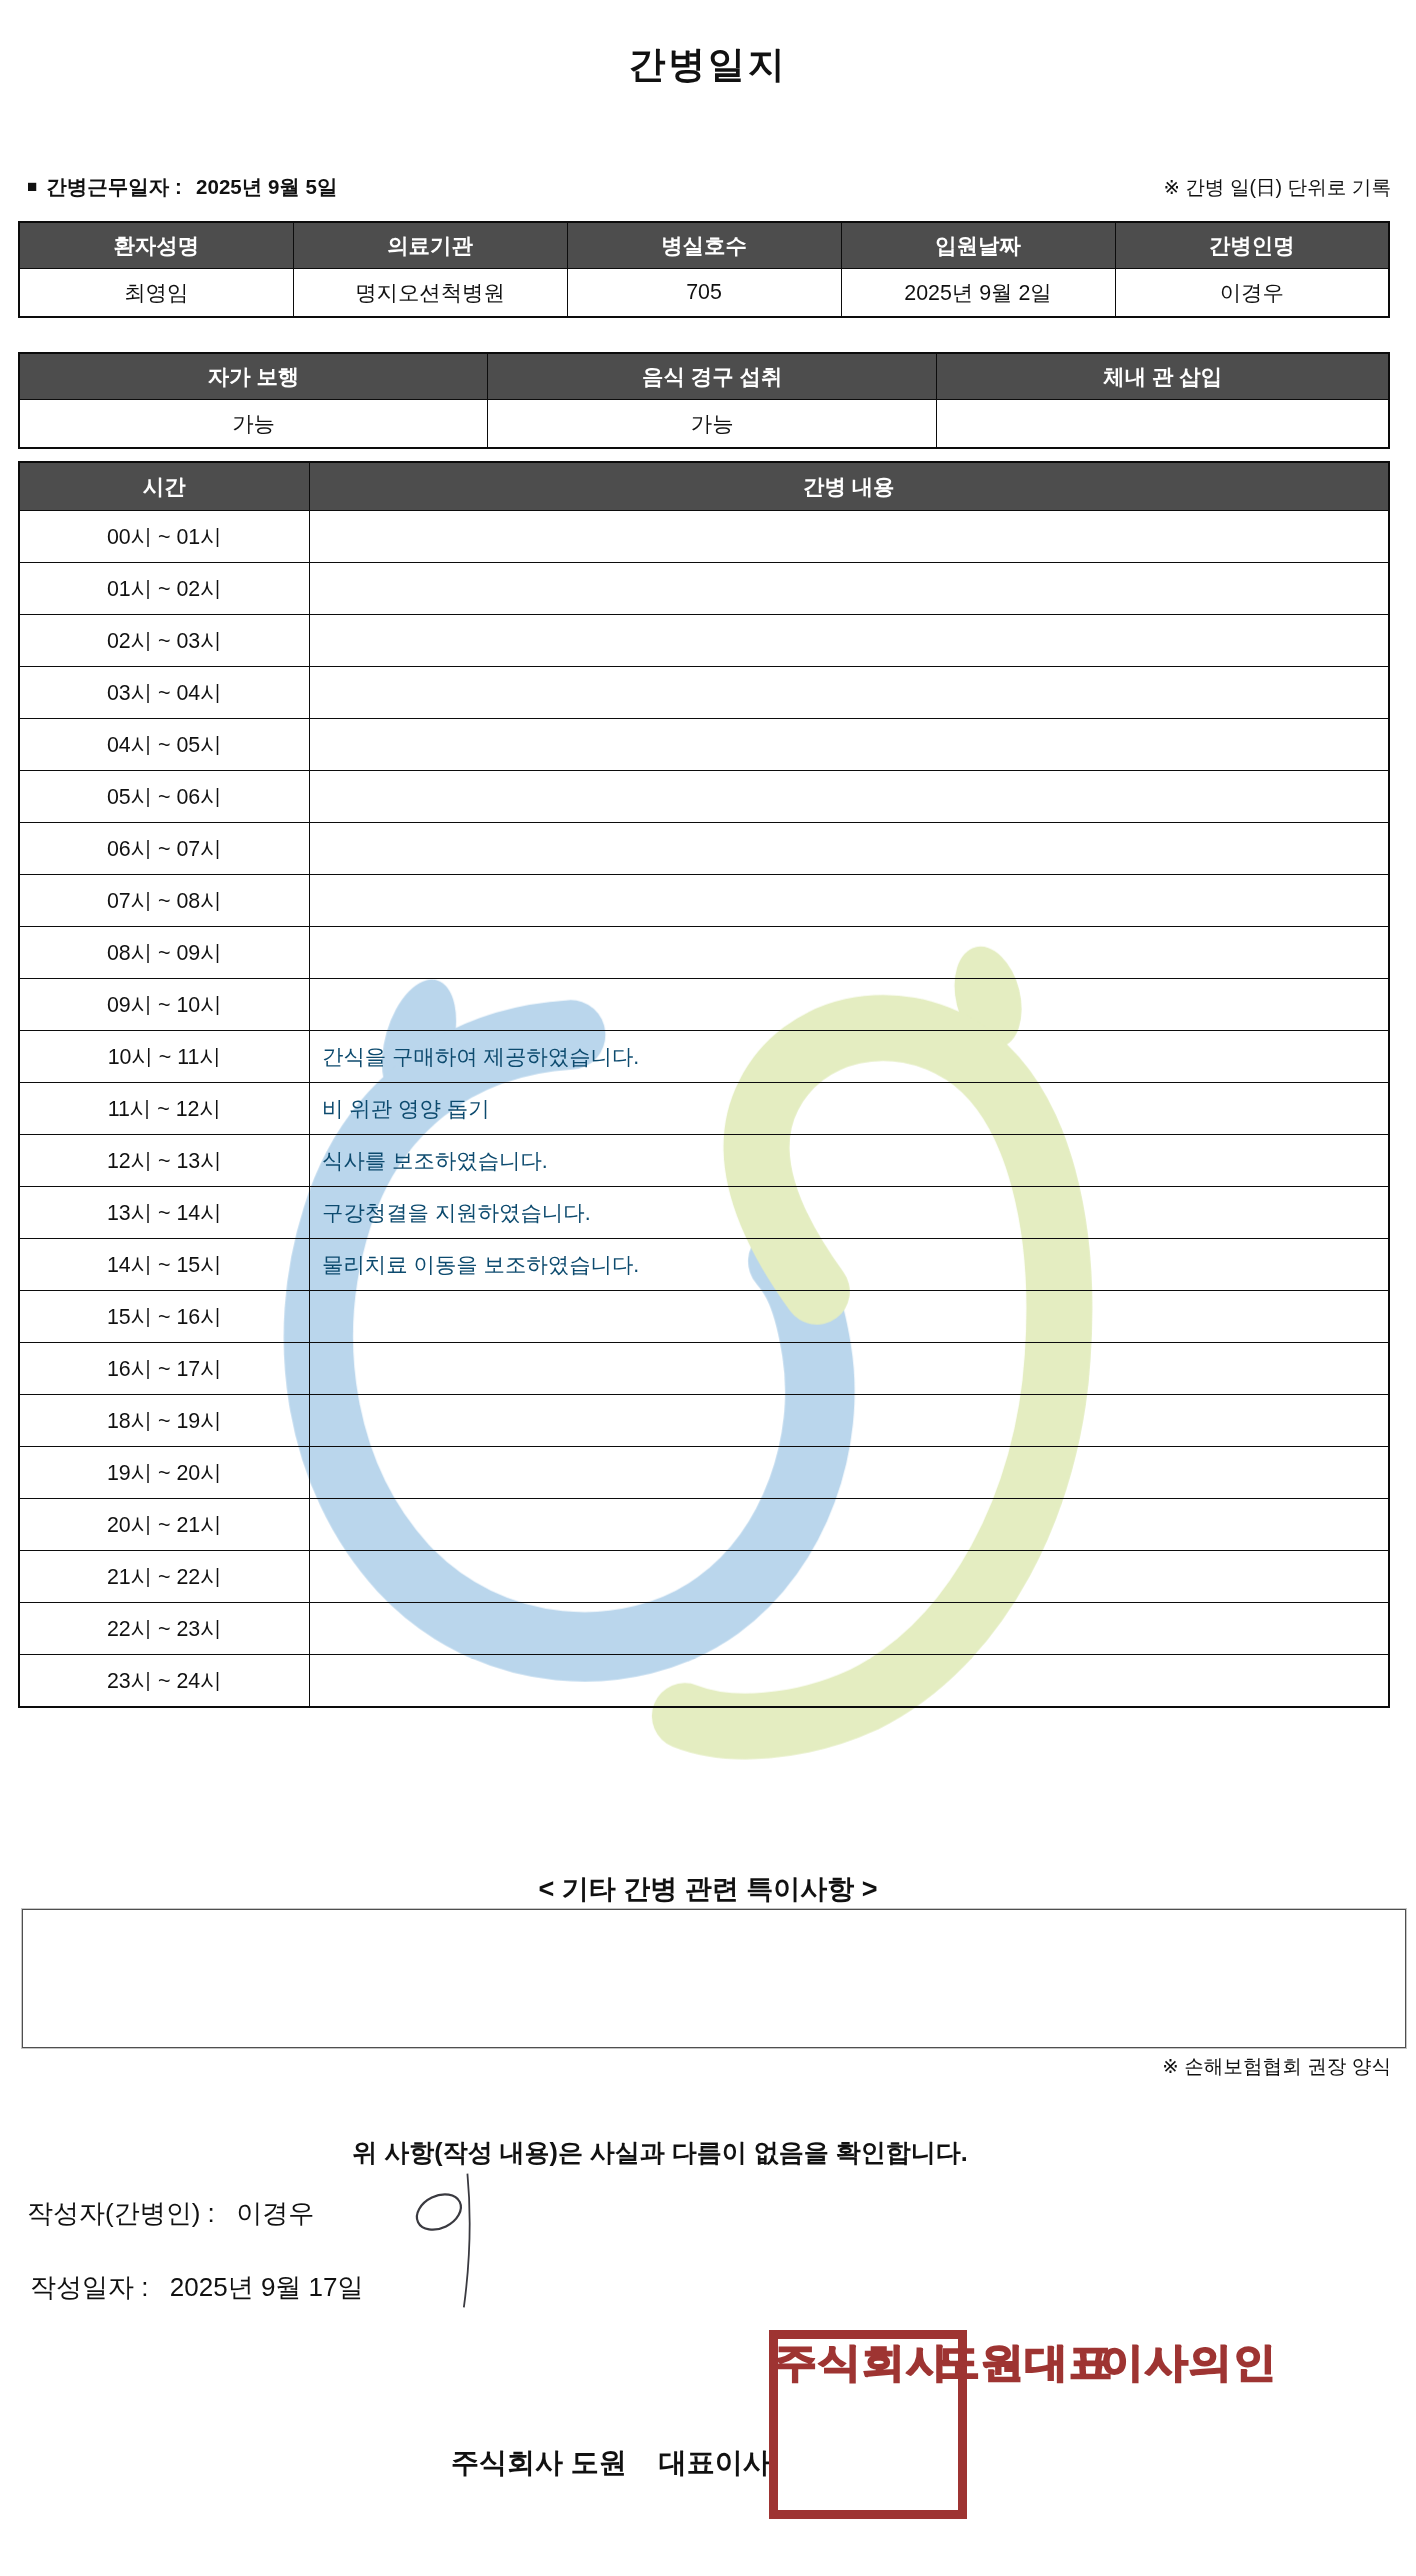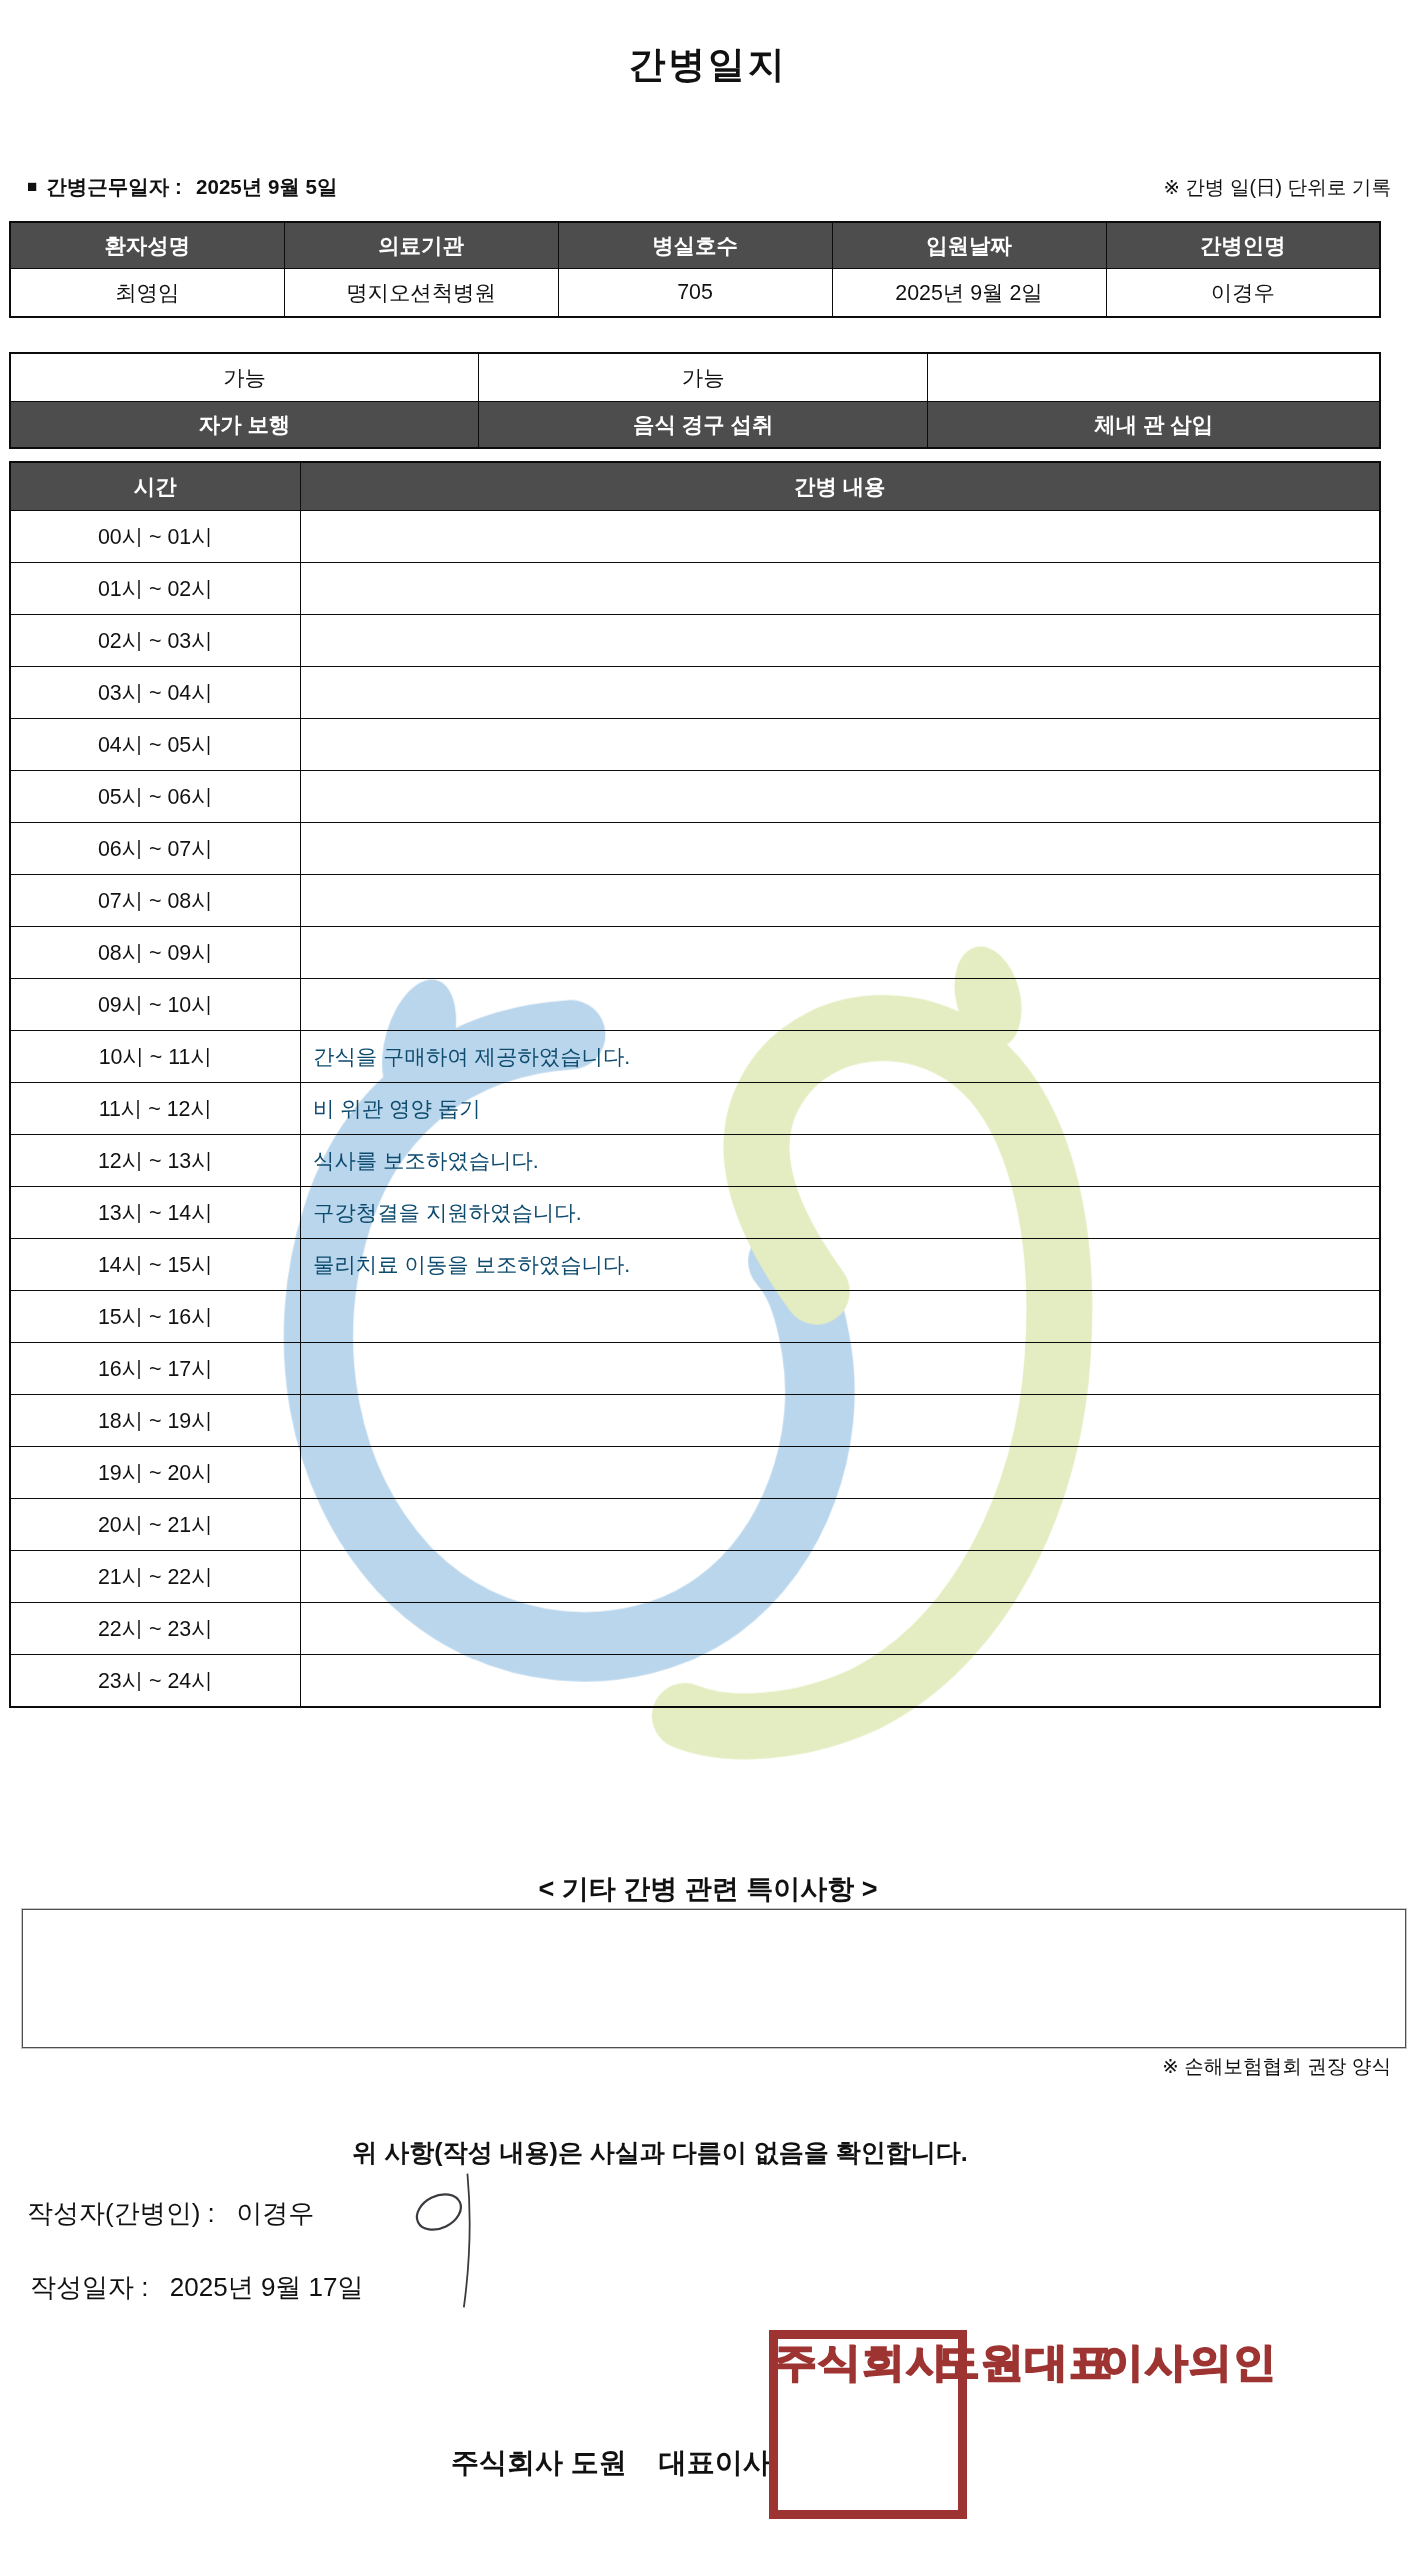--- a/index.html
+++ b/index.html
@@ -19,21 +19,21 @@
     position:absolute; top:173px; left:27px; right:25px;
     display:flex; justify-content:space-between; align-items:center;
     font-size:20.5px; z-index:2;
   }
   .meta-left { display:flex; align-items:center; font-weight:600; }
   .meta-left .bullet { font-size:17px; margin-right:9px; }
   .meta-left .meta-value { margin-left:14.3px; }
   .meta-note { font-size:19.6px; font-weight:400; }
   
   table.grid {
-    position:absolute; left:9px; width:1372px; border-collapse:collapse;
+    position:absolute; left:18px; width:1372px; border-collapse:collapse;
     table-layout:fixed; z-index:1; background:transparent;
     border:2.7px solid #0c0c0c;
   }
   table.grid th, table.grid td {
     border:1.8px solid #0c0c0c; padding:0; text-align:center; vertical-align:middle;
     font-size:21.4px; overflow:hidden; white-space:nowrap;
   }
   table.grid th {
     background:#4d4d4d; color:#ffffff; font-weight:bold; height:45px;
   }
@@ -151,28 +151,28 @@
     </table>
 
   <table class="grid" id="status-table">
     <colgroup>
         <col style="width:34.2%">
         <col style="width:32.8%">
         <col style="width:33%">
       </colgroup>
     <tbody>
         <tr>
+      <th>자가 보행</th>
+      <th>음식 경구 섭취</th>
+      <th>체내 관 삽입</th>
+    </tr>
+    <tr>
       <td>가능</td>
       <td>가능</td>
       <td></td>
-    </tr>
-    <tr>
-      <th>자가 보행</th>
-      <th>음식 경구 섭취</th>
-      <th>체내 관 삽입</th>
     </tr>
   </tbody>
     </table>
 
   <table class="grid" id="care-table">
     <colgroup>
         <col style="width:290px">
         <col>
       </colgroup>
     <tbody>

